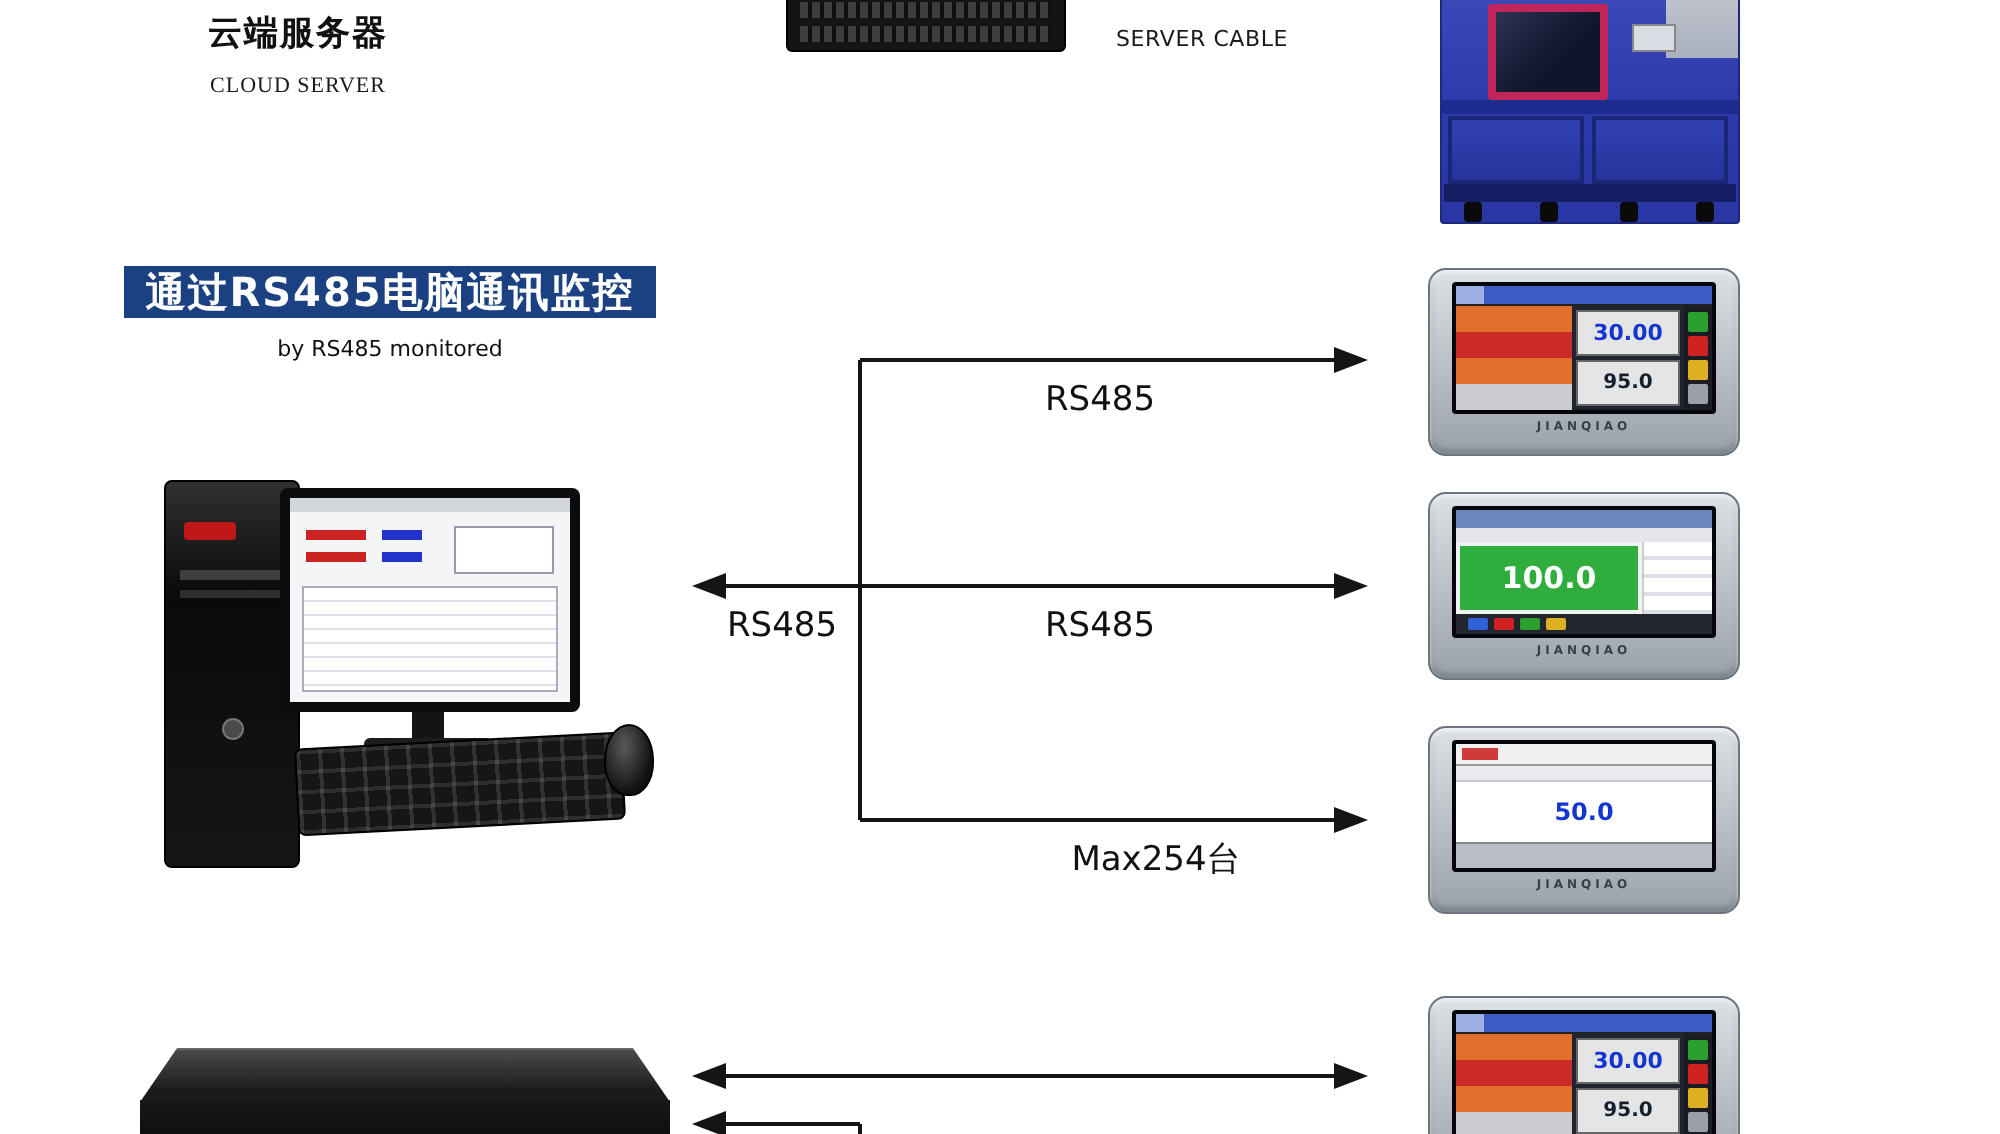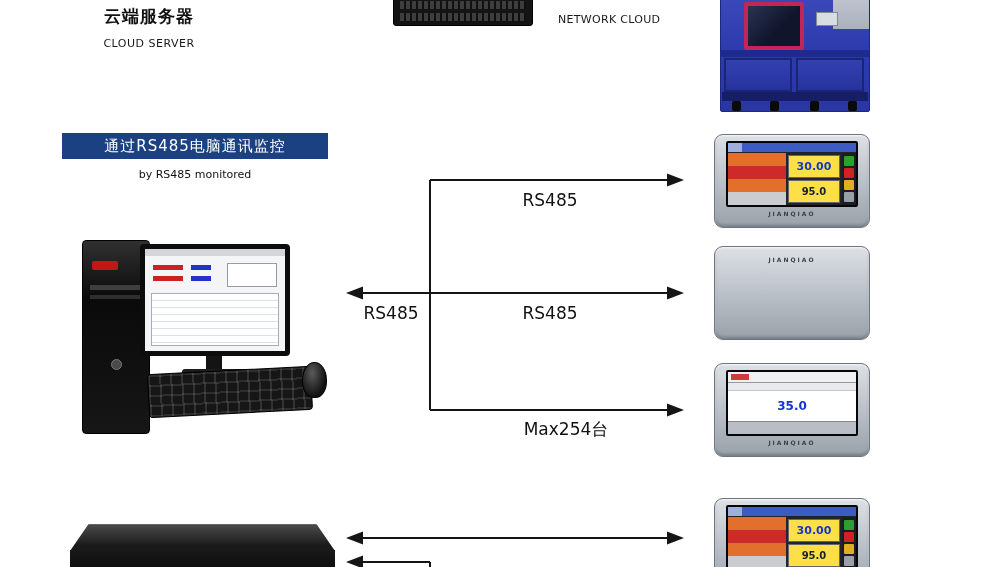--- a/index.html
+++ b/index.html
@@ -1,21 +1,21 @@
 <!DOCTYPE html>
 <html><head>
 <meta charset="utf-8">
 <style>
   html,body{margin:0;padding:0;background:#fff;}
   .canvas{position:relative;width:1000px;height:567px;overflow:hidden;background:#fff;
           font-family:"DejaVu Sans","Liberation Sans",sans-serif;color:#111;}
   .abs{position:absolute;}
 
   
-  .cloud-label{left:74px;top:5px;width:150px;text-align:center;}
+  .cloud-label{left:74px;top:5px;width:150px;text-align:center;font-family:Liberation Serif, serif;}
   .cloud-cn{font-size:17px;font-weight:bold;letter-spacing:1px;}
   .cloud-en{font-size:11px;margin-top:9px;letter-spacing:.5px;color:#1a1a1a;}
   .netcable{left:558px;top:13px;width:130px;font-size:11px;letter-spacing:.3px;color:#1a1a1a;}
 
   .top-switch{left:393px;top:-6px;width:138px;height:30px;background:#141414;border:1px solid #000;border-radius:3px;}
   .port-strip{position:absolute;left:6px;right:6px;height:8px;
               background:repeating-linear-gradient(90deg,#3d3d3d 0 4px,#101010 4px 6px);}
   .ps1{top:6px;} .ps2{top:18px;}
 
   
@@ -29,22 +29,22 @@
   .ch-ctrl{position:absolute;left:96px;top:46px;width:20px;height:12px;background:#d8dde4;border:1px solid #888;}
   .ch-band{position:absolute;left:1px;right:1px;top:84px;height:7px;background:#1d2a8e;}
   .ch-door{position:absolute;top:92px;height:34px;background:linear-gradient(180deg,#3240b2,#27339b);
            border:2px solid #1b2576;box-sizing:border-box;}
   .d1{left:4px;width:68px;} .d2{left:76px;width:68px;}
   .ch-base{position:absolute;left:2px;right:2px;top:126px;height:9px;background:#161f66;}
   .ch-caster{position:absolute;top:135px;width:9px;height:10px;background:#0a0a0a;border-radius:2px;}
   .cc1{left:12px;} .cc2{left:50px;} .cc3{left:90px;} .cc4{left:128px;}
 
   
-  .banner{height:26px;line-height:26px;background:#1b4182;color:#fff;font-weight:normal;
-          font-size:15px;text-align:center;letter-spacing:1px;}
+  .banner{height:26px;line-height:26px;background:#1b4182;color:#fff;font-weight:bold;
+          font-size:20px;text-align:center;letter-spacing:1px;}
   .banner1{left:62px;top:133px;width:266px;}
   .banner2{left:62px;top:468px;width:266px;}
   .subtitle{left:62px;top:167px;width:266px;text-align:center;font-size:11px;line-height:15px;color:#111;}
 
   
   .computer{left:70px;top:230px;width:270px;height:215px;}
   .tower{position:absolute;left:12px;top:10px;width:66px;height:192px;border:1px solid #000;border-radius:4px;
          background:linear-gradient(180deg,#303030,#0a0a0a 30%,#161616);}
   .tower-badge{position:absolute;left:9px;top:20px;width:26px;height:9px;background:#c01818;border-radius:2px;}
   .tower-slot{position:absolute;left:7px;top:44px;width:52px;height:5px;background:#3e3e3e;}
@@ -69,40 +69,40 @@
                              repeating-linear-gradient(0deg,rgba(255,255,255,.10) 0 2px,transparent 2px 10px);}
   .mouse{position:absolute;left:232px;top:132px;width:23px;height:34px;border-radius:50% 50% 46% 46%;
          background:radial-gradient(ellipse at 40% 30%,#5a5a5a,#111 70%);border:1px solid #000;}
 
   
   .arrows{left:0;top:0;pointer-events:none;}
   .lbl{font-size:17px;color:#111;text-align:center;}
   .lbl-top{left:495px;top:190px;width:110px;}
   .lbl-left{left:341px;top:303px;width:100px;}
   .lbl-mid{left:495px;top:303px;width:110px;}
-  .lbl-max{left:496px;top:418px;width:140px;}
+  .lbl-max{left:508px;top:418px;width:140px;}
 
   
   .panel{width:156px;height:94px;box-sizing:border-box;border:1px solid #6d757e;border-radius:9px;
          padding:6px 11px;background:linear-gradient(180deg,#dde1e6,#99a1aa);
          box-shadow:inset 0 1px 2px rgba(255,255,255,.8), inset 0 -2px 3px rgba(0,0,0,.25);}
   .p1{left:714px;top:134px;} .p2{left:714px;top:246px;} .p3{left:714px;top:363px;} .p4{left:714px;top:498px;}
   .p-screen{position:relative;height:66px;background:#101018;border:2px solid #05050a;border-radius:2px;
             overflow:hidden;box-sizing:border-box;}
   .p-brand{margin-top:3px;text-align:center;font-size:6px;letter-spacing:2px;color:#3a3f46;font-weight:bold;}
 
   
   .a-header{height:9px;background:#3c5cc4;border-bottom:1px solid #222;
             background-image:linear-gradient(90deg,rgba(255,255,255,.5) 0 14px,transparent 14px 100%);}
   .a-body{position:absolute;top:10px;left:0;right:0;bottom:0;display:flex;}
   .a-left{flex:1;display:flex;flex-direction:column;}
   .arow{flex:1;}
   .ar1{background:#e2702c;} .ar2{background:#cd2a2a;} .ar3{background:#e2702c;} .ar4{background:#caccd0;}
   .a-vals{width:56px;display:flex;flex-direction:column;gap:2px;padding:2px;background:#20242e;box-sizing:border-box;}
-  .aval{flex:1;background:#fde047;border:1px solid #666;font-weight:bold;display:flex;align-items:center;justify-content:center;}
+  .aval{flex:1;background:#e5e5e5;border:1px solid #666;font-weight:bold;display:flex;align-items:center;justify-content:center;}
   .aval.temp{color:#1535d0;font-size:11px;}
   .aval.hum{color:#16202c;font-size:10px;}
   .a-btns{width:14px;display:flex;flex-direction:column;gap:2px;padding:3px 2px;background:#1c1c24;box-sizing:border-box;}
   .pb{flex:1;border-radius:1px;}
   .pb.g{background:#2aa12f;} .pb.r{background:#cf2222;} .pb.y{background:#ddb022;} .pb.w{background:#9aa0a8;}
 
   
   .b-header{height:9px;background:#6b86bd;}
   .b-sub{height:7px;background:#e4e6ea;border-bottom:1px solid #bbb;}
   .b-main{position:absolute;top:16px;left:0;right:0;bottom:10px;background:#f2f3f5;display:flex;}
@@ -142,21 +142,21 @@
   <div class="abs cloud-label">
     <div class="cloud-cn">云端服务器</div>
     <div class="cloud-en">CLOUD SERVER</div>
   </div>
 
   <div class="abs top-switch">
     <div class="port-strip ps1"></div>
     <div class="port-strip ps2"></div>
   </div>
 
-  <div class="abs netcable">NETWORK CLOUD</div>
+  <div class="abs netcable">SERVER CABLE</div>
 
   <div class="abs chamber">
     <div class="ch-body"></div>
     <div class="ch-topgray"></div>
     <div class="ch-window"></div>
     <div class="ch-ctrl"></div>
     <div class="ch-band"></div>
     <div class="ch-door d1"></div>
     <div class="ch-door d2"></div>
     <div class="ch-base"></div>
@@ -240,29 +240,45 @@
           <i class="pb r"></i>
           <i class="pb y"></i>
           <i class="pb w"></i>
         </div>
       </div>
     </div>
     <div class="p-brand">JIANQIAO</div>
   </div>
 
   <div class="abs panel p2">
+    <div class="p-screen">
+      <div class="b-header"></div>
+      <div class="b-sub"></div>
+      <div class="b-main">
+        <div class="b-green">
+          <span>100.0</span>
+        </div>
+        <div class="b-right"></div>
+      </div>
+      <div class="b-footer">
+        <i class="fb fb1"></i>
+        <i class="fb fb2"></i>
+        <i class="fb fb3"></i>
+        <i class="fb fb4"></i>
+      </div>
+    </div>
     <div class="p-brand">JIANQIAO</div>
   </div>
 
   <div class="abs panel p3">
     <div class="p-screen">
       <div class="c-header"></div>
       <div class="c-body">
         <div class="c-cell">
-          <span>35.0</span>
+          <span>50.0</span>
         </div>
       </div>
       <div class="c-footer"></div>
     </div>
     <div class="p-brand">JIANQIAO</div>
   </div>
 
 
   <div class="abs lan-switch">
     <div class="ls-top"></div>

